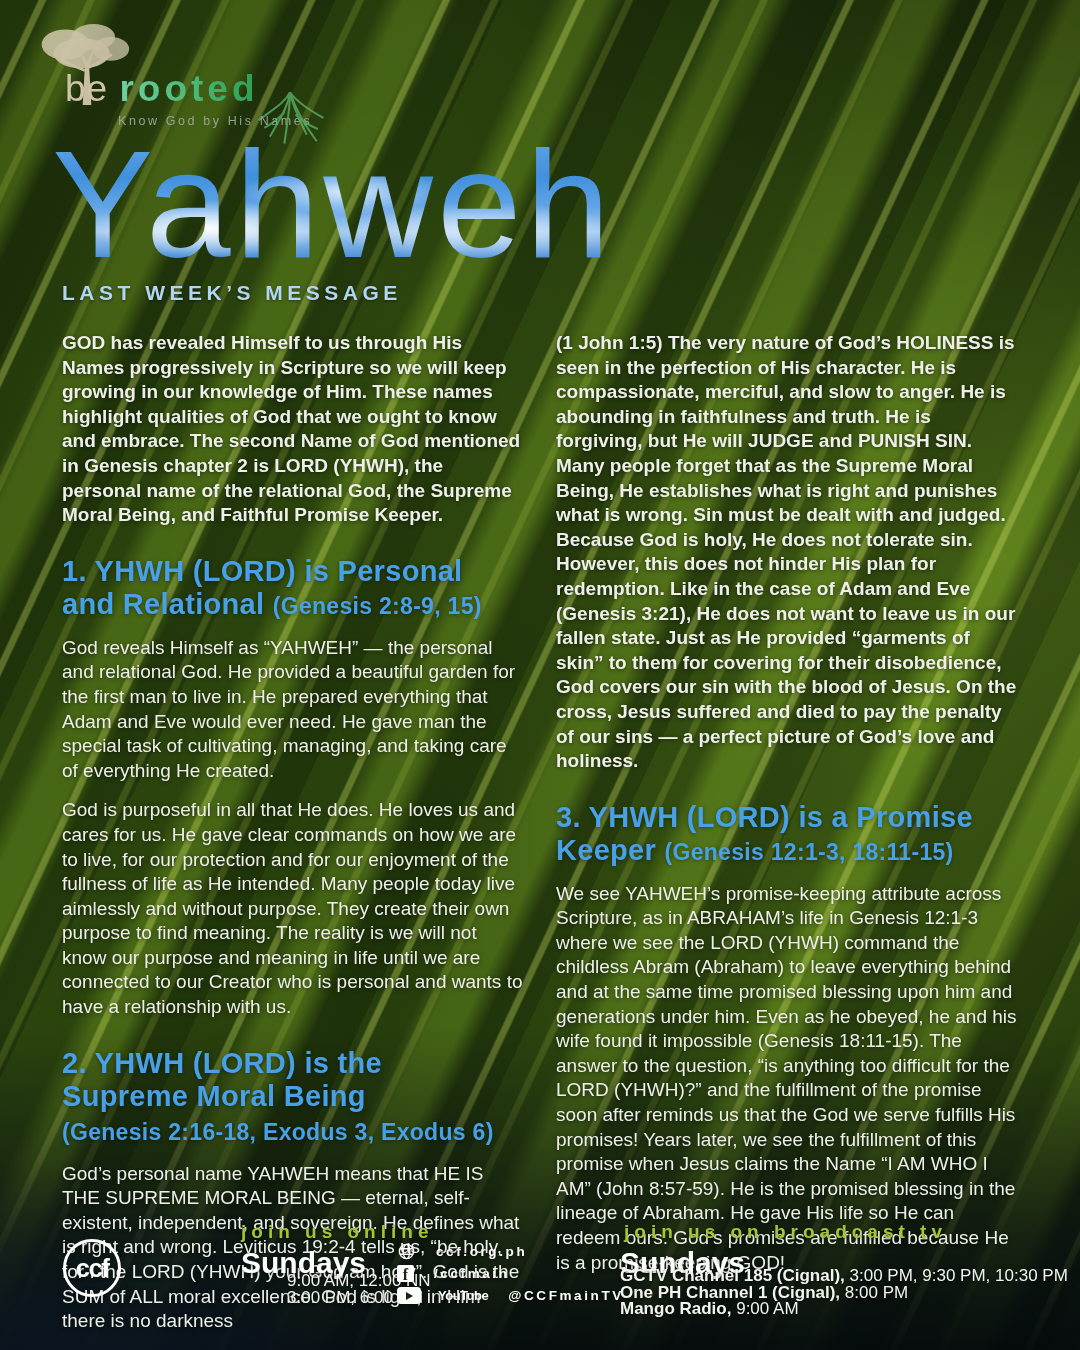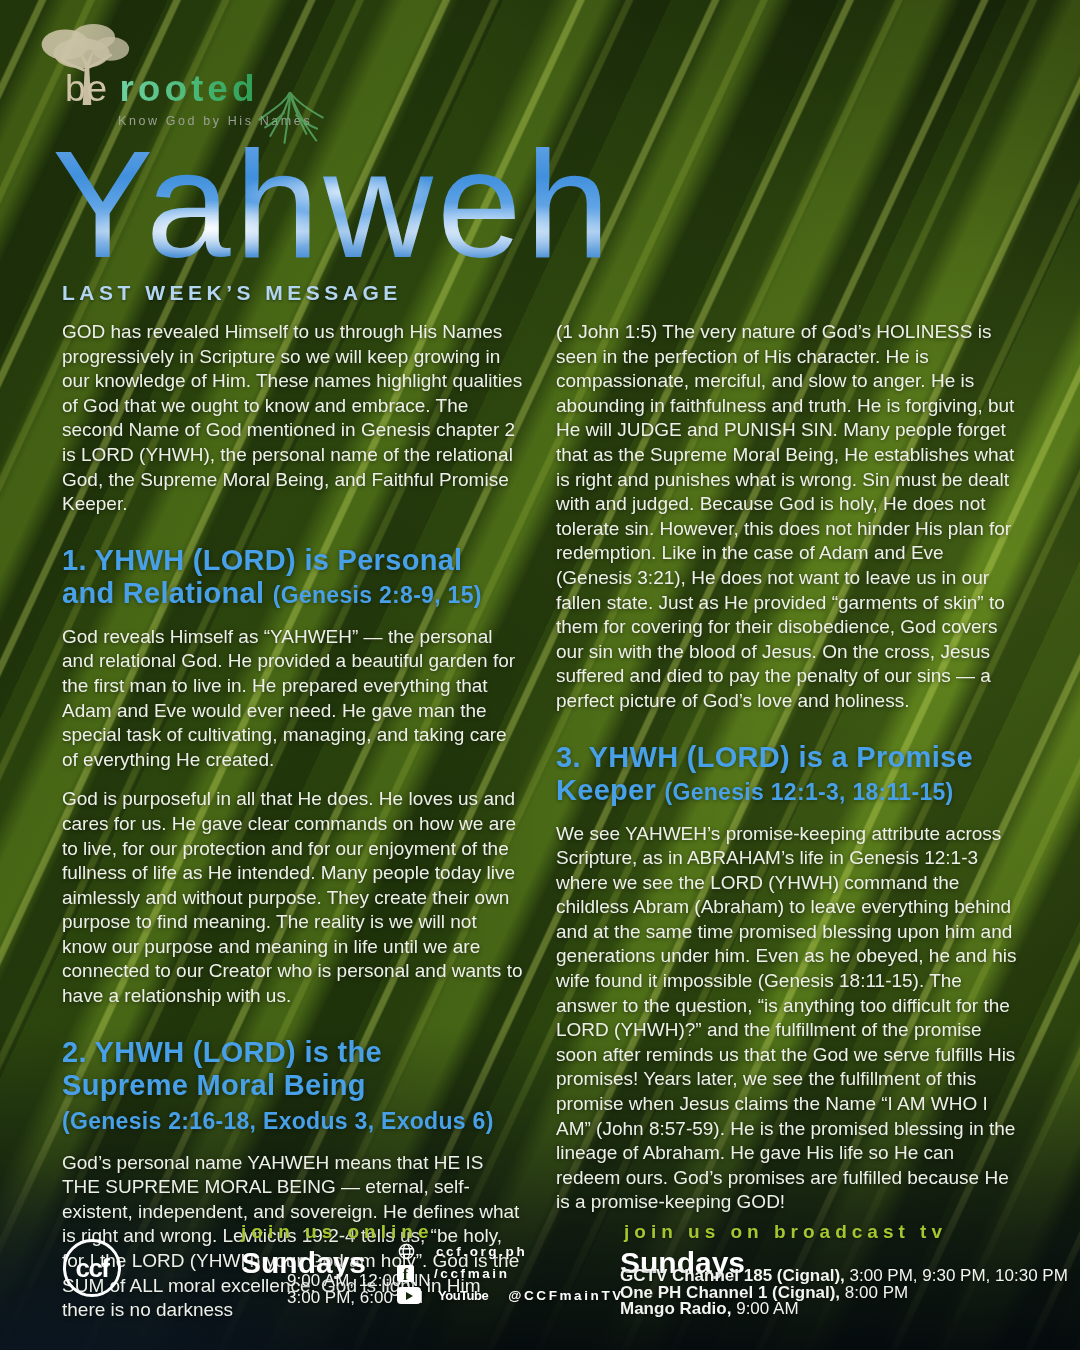--- a/index.html
+++ b/index.html
@@ -63,21 +63,21 @@
   
   .columns{left:62px;top:318px;width:958px;display:flex;gap:30px;}
   .col{width:464px;color:#edf0e8;font-size:19px;line-height:24.6px;text-shadow:0 1px 4px rgba(0,0,0,.55);}
   .col p{margin:0 0 15px 0;}
   .sec-head{
     color:#47a0e8;font-weight:700;font-size:29px;line-height:33px;letter-spacing:.3px;
     margin:27px 0 13px 0;text-shadow:0 1px 4px rgba(0,0,0,.4);
   }
   .sec-head .ref{font-size:23px;}
   .sec-head .ref-block{display:block;font-size:23px;margin-top:3px;}
-  .col .first{margin-top:2px;}
+  .col .first{margin-top:13px;font-weight:bold;}
 
   
   .ccf-logo{
     left:63px;top:1239px;width:52px;height:52px;border:3.5px solid #fff;border-radius:50%;
     display:flex;align-items:center;justify-content:center;
     color:#fff;font-weight:700;font-size:26px;letter-spacing:-1.5px;
   }
   .f-head{font-size:19px;font-weight:700;letter-spacing:5px;color:#a6c62f;text-shadow:0 1px 3px rgba(0,0,0,.5);}
   .f-day{font-size:30px;font-weight:700;color:#fff;text-shadow:0 1px 3px rgba(0,0,0,.5);}
   .f-text{font-size:17px;line-height:17px;color:#f2f4ef;text-shadow:0 1px 3px rgba(0,0,0,.5);}

